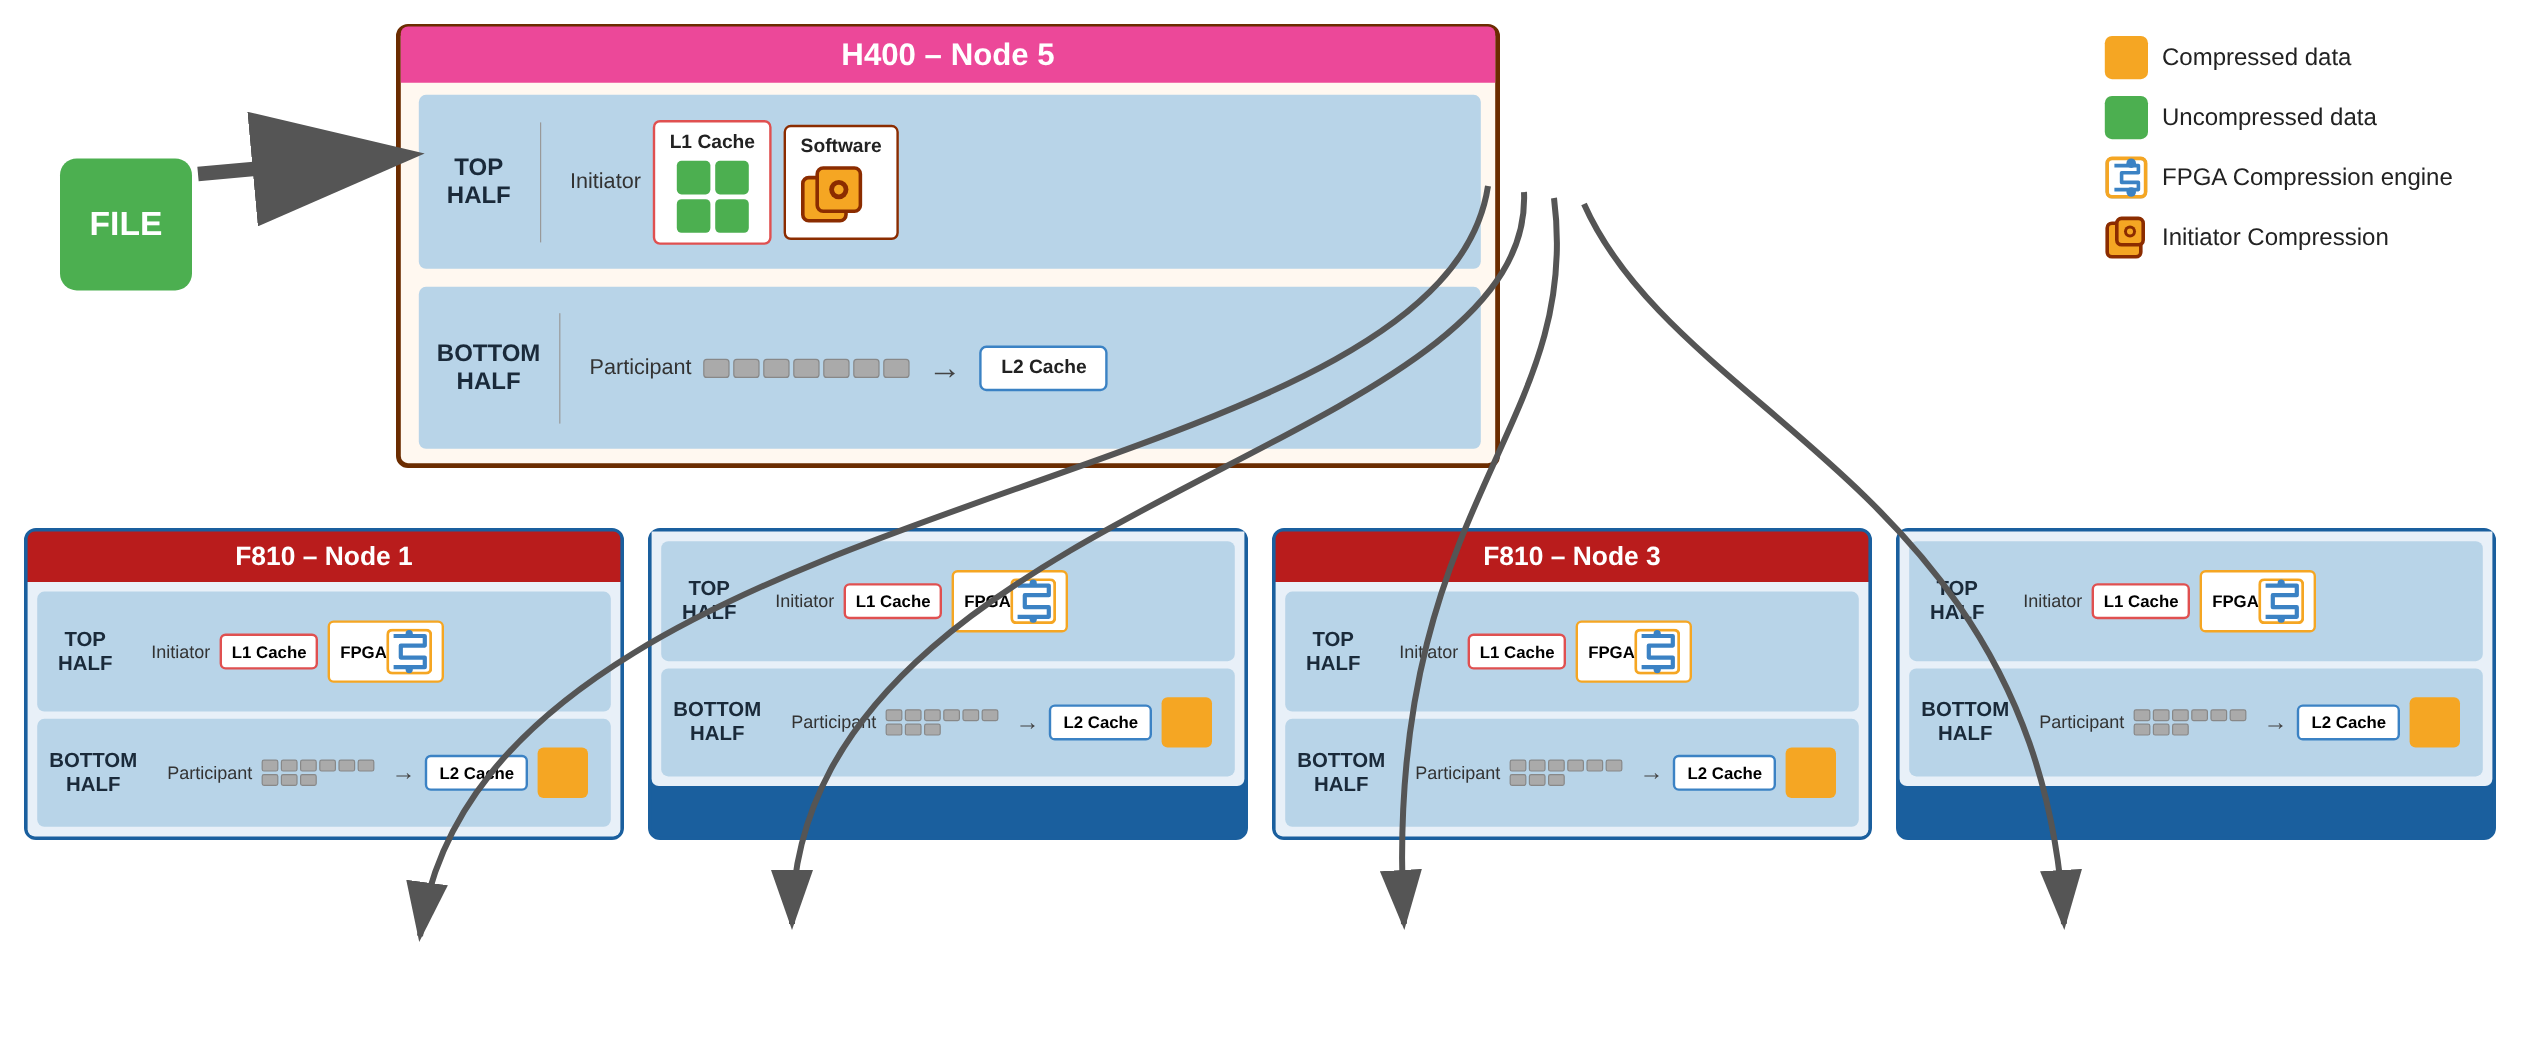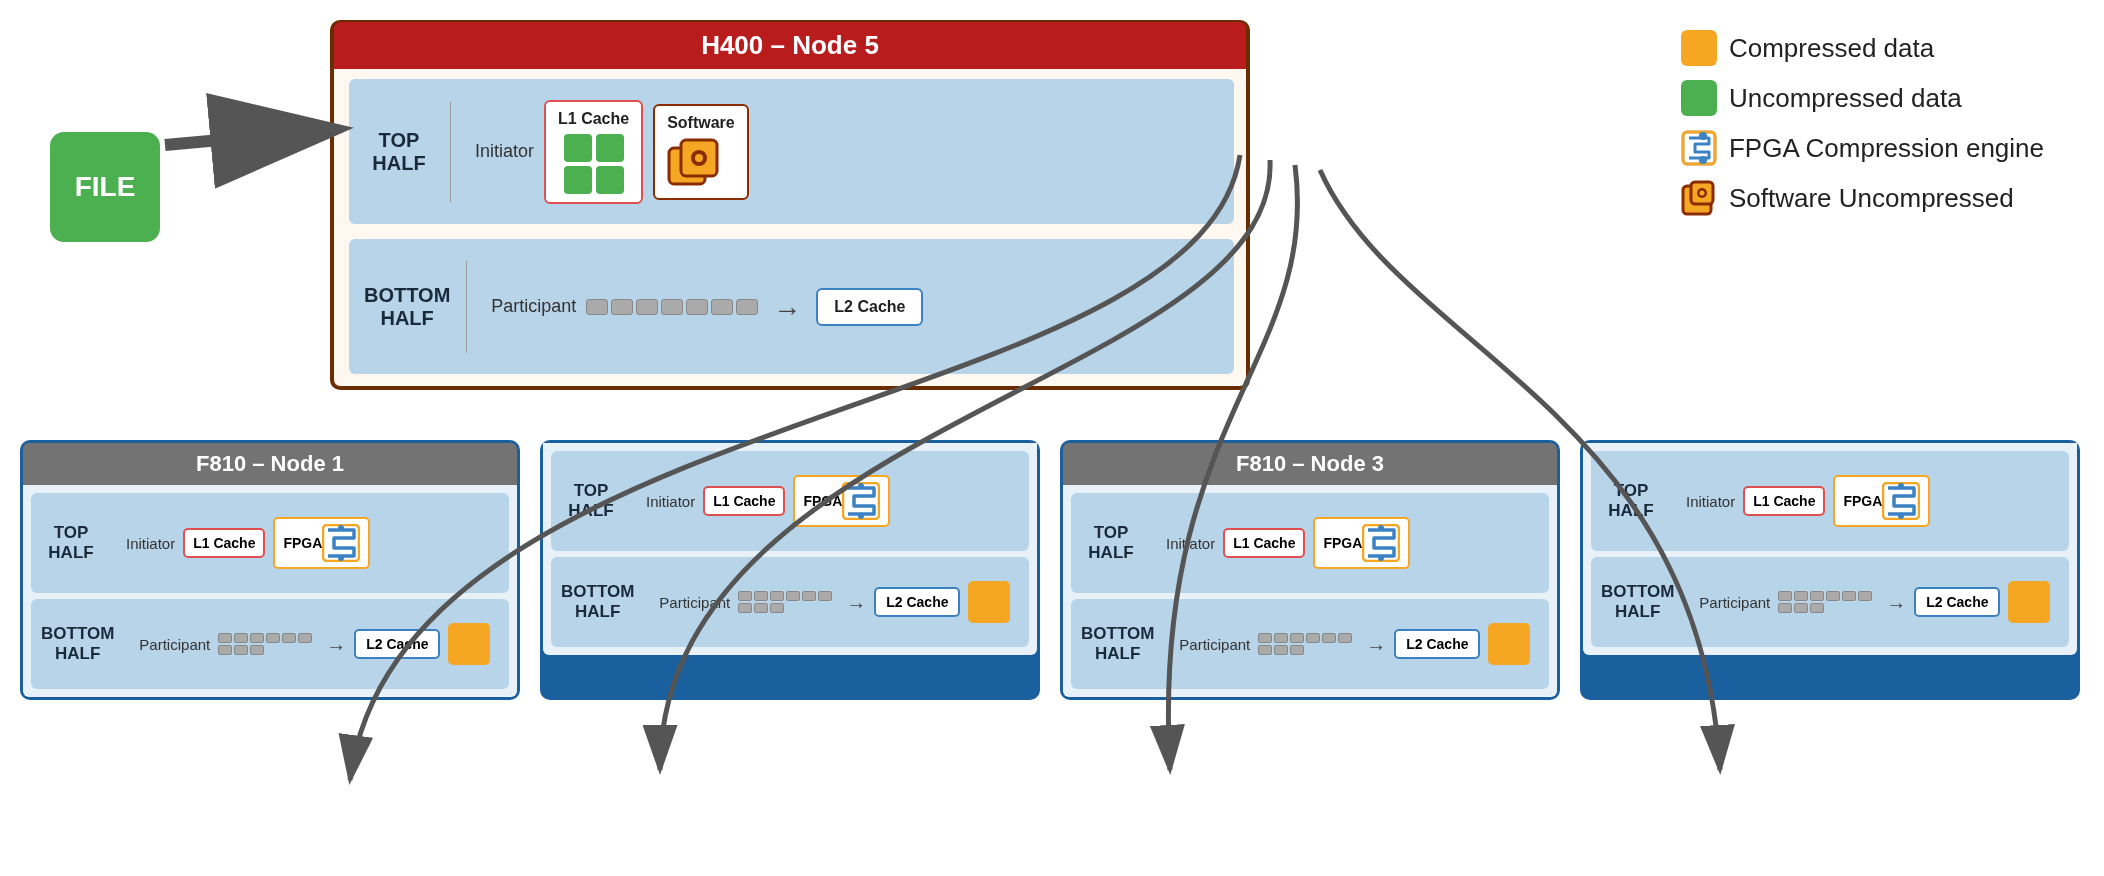--- a/index.html
+++ b/index.html
@@ -25,21 +25,21 @@
       top: 30px;
       right: 60px;
       display: flex;
       flex-direction: column;
       gap: 14px;
     }
     .legend-item {
       display: flex;
       align-items: center;
       gap: 12px;
-      font-size: 26px;
+      font-size: 20px;
       color: #222;
     }
     .legend-icon {
       width: 36px;
       height: 36px;
       flex-shrink: 0;
     }
     .legend-icon.compressed {
       background: #f5a623;
       border-radius: 6px;
@@ -81,21 +81,21 @@
       width: 920px;
       height: 370px;
       border: 4px solid #6b2c00;
       border-radius: 10px;
       background: #fff8f0;
     }
     .h400-title {
       position: absolute;
       top: -2px;
       left: 0; right: 0;
-      background: #b91c1c;
+      background: #ec4899;
       color: white;
       text-align: center;
       font-size: 26px;
       font-weight: bold;
       padding: 8px 0;
       border-radius: 6px 6px 0 0;
     }
 
     
     .h400-top-half {
@@ -232,21 +232,21 @@
 
     
     .f810-node {
       flex: 1;
       border: 3.5px solid #1a5f9e;
       border-radius: 10px;
       background: #1a5f9e;
       padding: 0;
     }
     .f810-title {
-      background: #737373;
+      background: #b91c1c;
       color: white;
       text-align: center;
       font-size: 22px;
       font-weight: bold;
       padding: 8px 0;
       border-radius: 6px 6px 0 0;
     }
     .f810-body {
       background: #e8f0f8;
       border-radius: 0 0 6px 6px;
@@ -391,21 +391,21 @@
         <svg width="36" height="36" viewBox="0 0 36 36">
           <rect x="2" y="6" width="28" height="28" rx="4" fill="#f5a623"></rect>
           <rect x="2" y="6" width="28" height="28" rx="4" fill="none" stroke="#8b2c00" stroke-width="3"></rect>
           <rect x="10" y="2" width="22" height="22" rx="4" fill="#f5a623"></rect>
           <rect x="10" y="2" width="22" height="22" rx="4" fill="none" stroke="#8b2c00" stroke-width="3"></rect>
 
           <circle cx="21" cy="13" r="5" fill="#8b2c00"></circle>
           <circle cx="21" cy="13" r="2.5" fill="#f5a623"></circle>
         </svg>
       </div>
-      <span>Software Uncompressed</span>
+      <span>Initiator Compression</span>
     </div>
   </div>
 
   <div class="file-box">
     <span>FILE</span>
   </div>
 
   <div class="h400-node">
     <div class="h400-title">H400 – Node 5</div>
 

